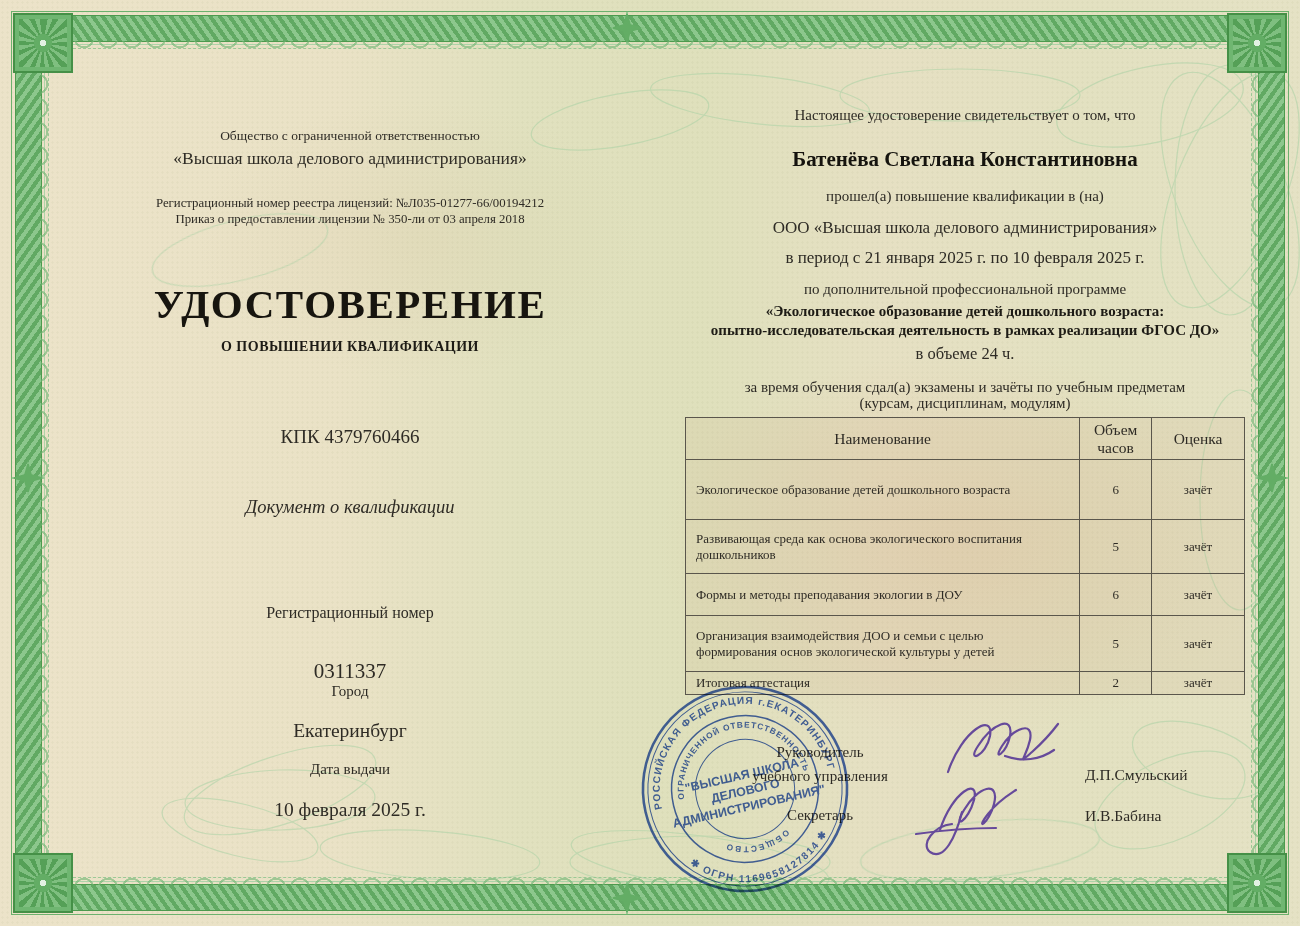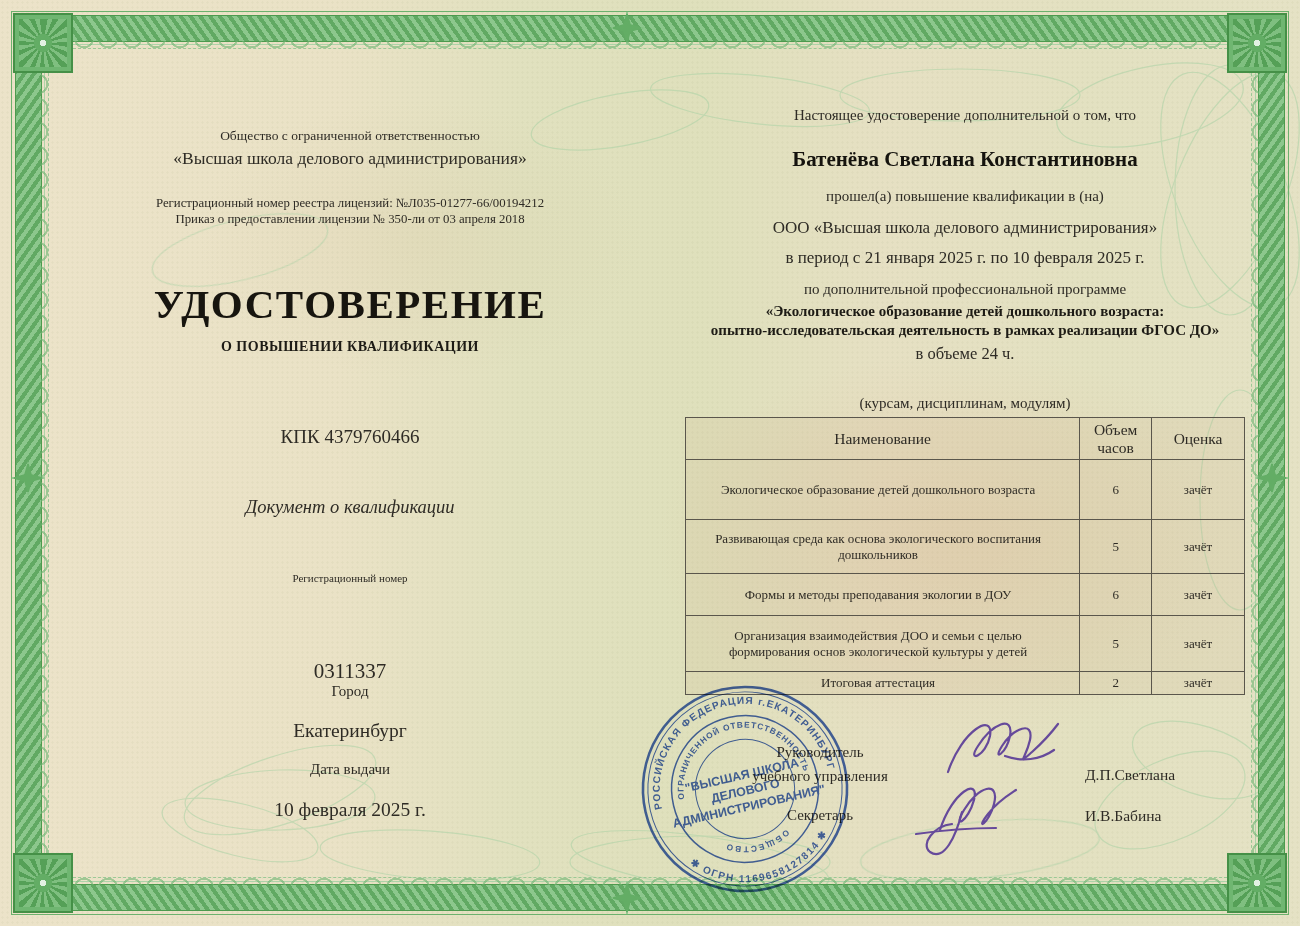--- a/index.html
+++ b/index.html
@@ -65,42 +65,42 @@
   .lc{left:62px;width:576px;}
   .rc{left:662px;width:606px;}
   .org-type{top:128px;font-size:13.5px;}
   .org-name{top:148px;font-size:17.5px;}
   .lic1{top:196px;font-size:12.8px;text-align:center;}
   .lic2{top:212px;font-size:12.8px;}
   .title{top:280px;font-size:41px;font-weight:bold;letter-spacing:1.5px;color:#17150f;}
   .subtitle{top:339px;font-size:14px;font-weight:bold;letter-spacing:.5px;color:#1d1b15;}
   .docnum{top:426px;font-size:19px;}
   .dockind{top:497px;font-size:18.5px;font-style:italic;}
-  .reg-label{top:572px;font-size:11px;}
+  .reg-label{top:604px;font-size:16px;}
   .reg-value{top:639px;font-size:21px;margin-top:20px;}
   .city-label{top:683px;font-size:15px;}
   .city-value{top:720px;font-size:19.5px;}
   .date-label{top:761px;font-size:15px;}
   .date-value{top:799px;font-size:19.5px;}
   .intro{top:107px;font-size:15px;}
   .holder{top:147px;font-size:21px;font-weight:bold;color:#15130e;}
   .action{top:188px;font-size:15px;}
   .org2{top:218px;font-size:17px;}
   .period{top:248px;font-size:17px;}
   .prog-intro{top:281px;font-size:15px;}
   .prog1{top:303px;font-size:15px;font-weight:bold;color:#1d1b15;}
   .prog2{top:322px;font-size:15px;font-weight:bold;color:#1d1b15;}
   .volume{top:344px;font-size:16.5px;}
   .exams1{top:379px;font-size:15px;}
   .exams2{top:395px;font-size:15px;}
   
   table.subjects{position:absolute;left:685px;top:417px;width:560px;border-collapse:collapse;z-index:5;}
   table.subjects th,table.subjects td{border:1px solid #5a564c;background:rgba(208,178,140,.16);}
   table.subjects th{font-weight:normal;font-size:15.5px;padding:2px;}
-  table.subjects td.name{font-size:13px;text-align:center;padding:2px 19px 2px 10px;}
+  table.subjects td.name{font-size:13px;text-align:left;padding:2px 19px 2px 10px;}
   table.subjects td.num,table.subjects td.grade{font-size:13px;text-align:center;}
   tr.hrow{height:42px;} tr.r1{height:60px;} tr.r2{height:54px;} tr.r3{height:42px;}
   tr.r4{height:56px;} tr.r5{height:23px;}
   
   .role{position:absolute;left:700px;width:240px;text-align:center;font-size:15px;z-index:5;}
   .role1a{top:744px;} .role1b{top:768px;} .role2{top:807px;}
   .signer{position:absolute;left:1085px;font-size:15.5px;z-index:5;}
   .signer1{top:766px;} .signer2{top:807px;}
   .stamp{position:absolute;left:636px;top:680px;width:218px;height:218px;z-index:6;
     opacity:.88;mix-blend-mode:multiply;}
@@ -163,29 +163,30 @@
   <div class="lc subtitle">О ПОВЫШЕНИИ КВАЛИФИКАЦИИ</div>
   <div class="lc docnum">КПК 4379760466</div>
   <div class="lc dockind">Документ о квалификации</div>
   <div class="lc reg-label">Регистрационный номер</div>
   <div class="lc reg-value">0311337</div>
   <div class="lc city-value">Екатеринбург</div>
   <div class="lc city-label">Город</div>
   <div class="lc date-label">Дата выдачи</div>
   <div class="lc date-value">10 февраля 2025 г.</div>
 
-  <div class="rc intro">Настоящее удостоверение дополнительной о том, что</div>
+  <div class="rc intro">Настоящее удостоверение свидетельствует о том, что</div>
   <div class="rc holder">Батенёва Светлана Константиновна</div>
   <div class="rc action">прошел(а) повышение квалификации в (на)</div>
   <div class="rc org2">ООО «Высшая школа делового администрирования»</div>
   <div class="rc period">в период с 21 января 2025 г. по 10 февраля 2025 г.</div>
   <div class="rc prog-intro">по дополнительной профессиональной программе</div>
   <div class="rc prog1">«Экологическое образование детей дошкольного возраста:</div>
   <div class="rc prog2">опытно-исследовательская деятельность в рамках реализации ФГОС ДО»</div>
   <div class="rc volume">в объеме 24 ч.</div>
+  <div class="rc exams1">за время обучения сдал(а) экзамены и зачёты по учебным предметам</div>
   <div class="rc exams2">(курсам, дисциплинам, модулям)</div>
 
   <table class="subjects">
     <colgroup>
         <col style="width:395px">
         <col style="width:72px">
         <col style="width:93px">
       </colgroup>
     <thead>
       <tr class="hrow">
@@ -219,21 +220,21 @@
         <td class="name">Итоговая аттестация</td>
         <td class="num">2</td>
         <td class="grade">зачёт</td>
       </tr>
     </tbody>
   </table>
 
   <div class="role role1a">Руководитель</div>
   <div class="role role1b">учебного управления</div>
   <div class="role role2">Секретарь</div>
-  <div class="signer signer1">Д.П.Светлана</div>
+  <div class="signer signer1">Д.П.Смульский</div>
   <div class="signer signer2">И.В.Бабина</div>
 
   <svg class="stamp" viewBox="0 0 220 220">
     <defs>
       <path id="arcOT" d="M 24 110 A 86 86 0 1 1 196 110"></path>
       <path id="arcOB" d="M 16 110 A 94 94 0 1 0 204 110"></path>
       <path id="arcIT" d="M 48 110 A 62 62 0 1 1 172 110"></path>
       <path id="arcIB" d="M 168 110 A 58 58 0 1 1 52 110"></path>
     </defs>
     <g transform="rotate(-13 110 110)" stroke="#2f55bb" fill="#2f55bb">

